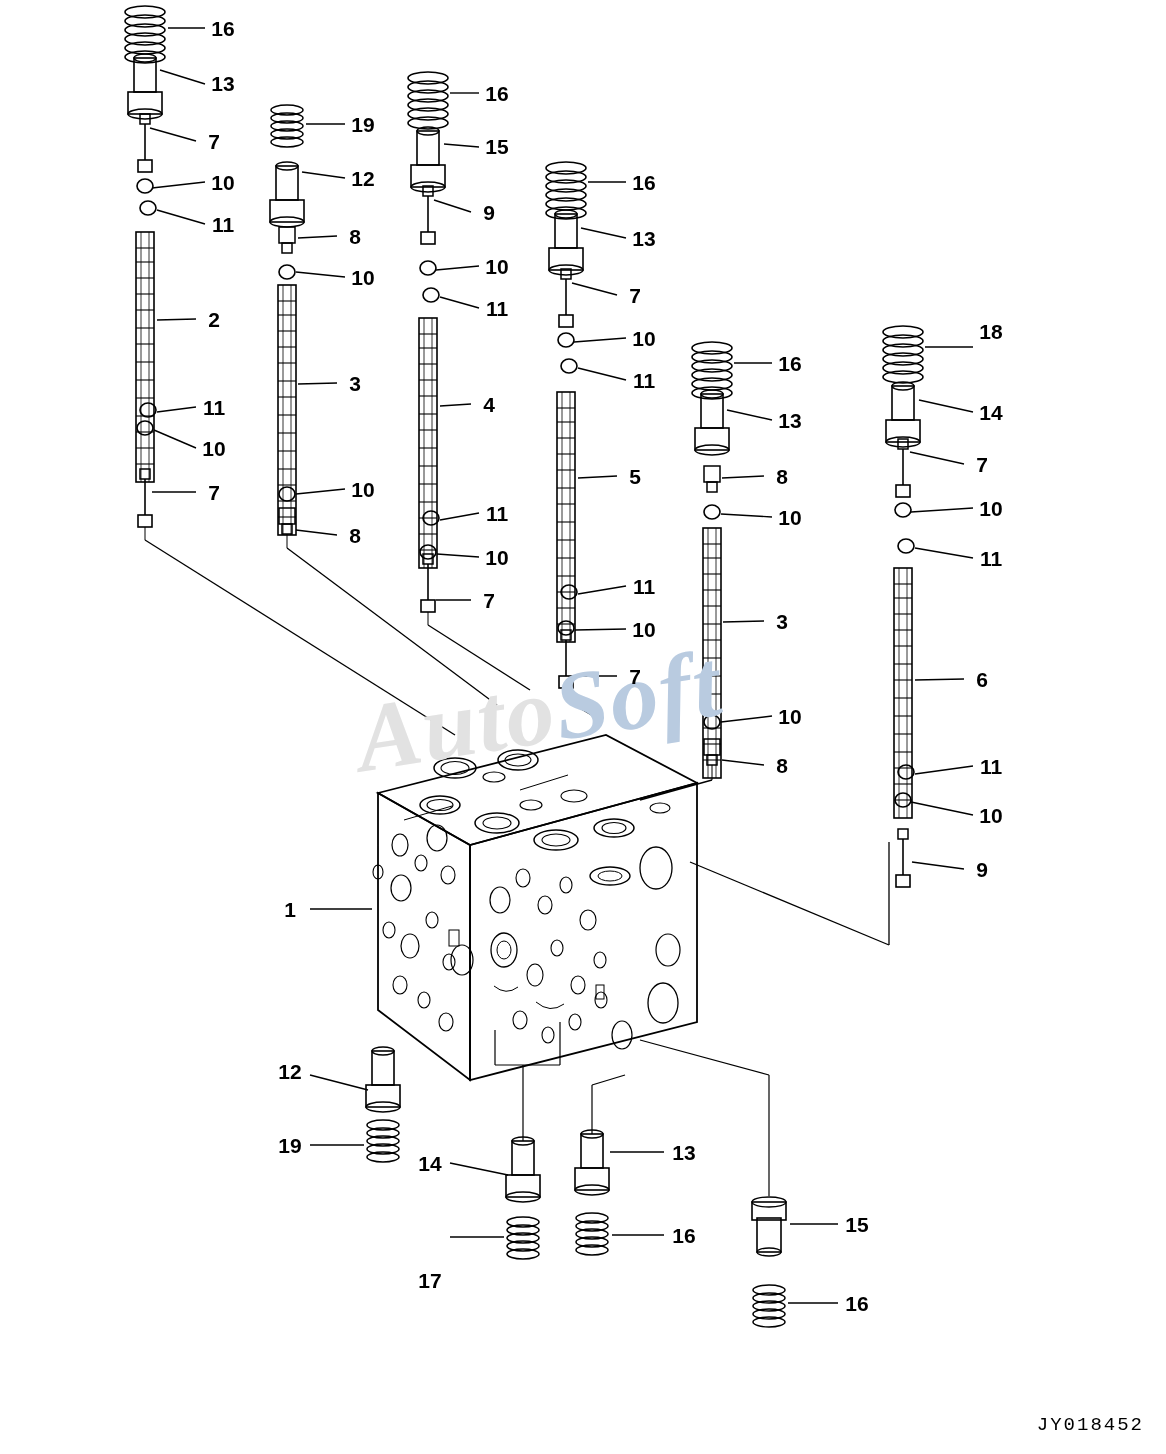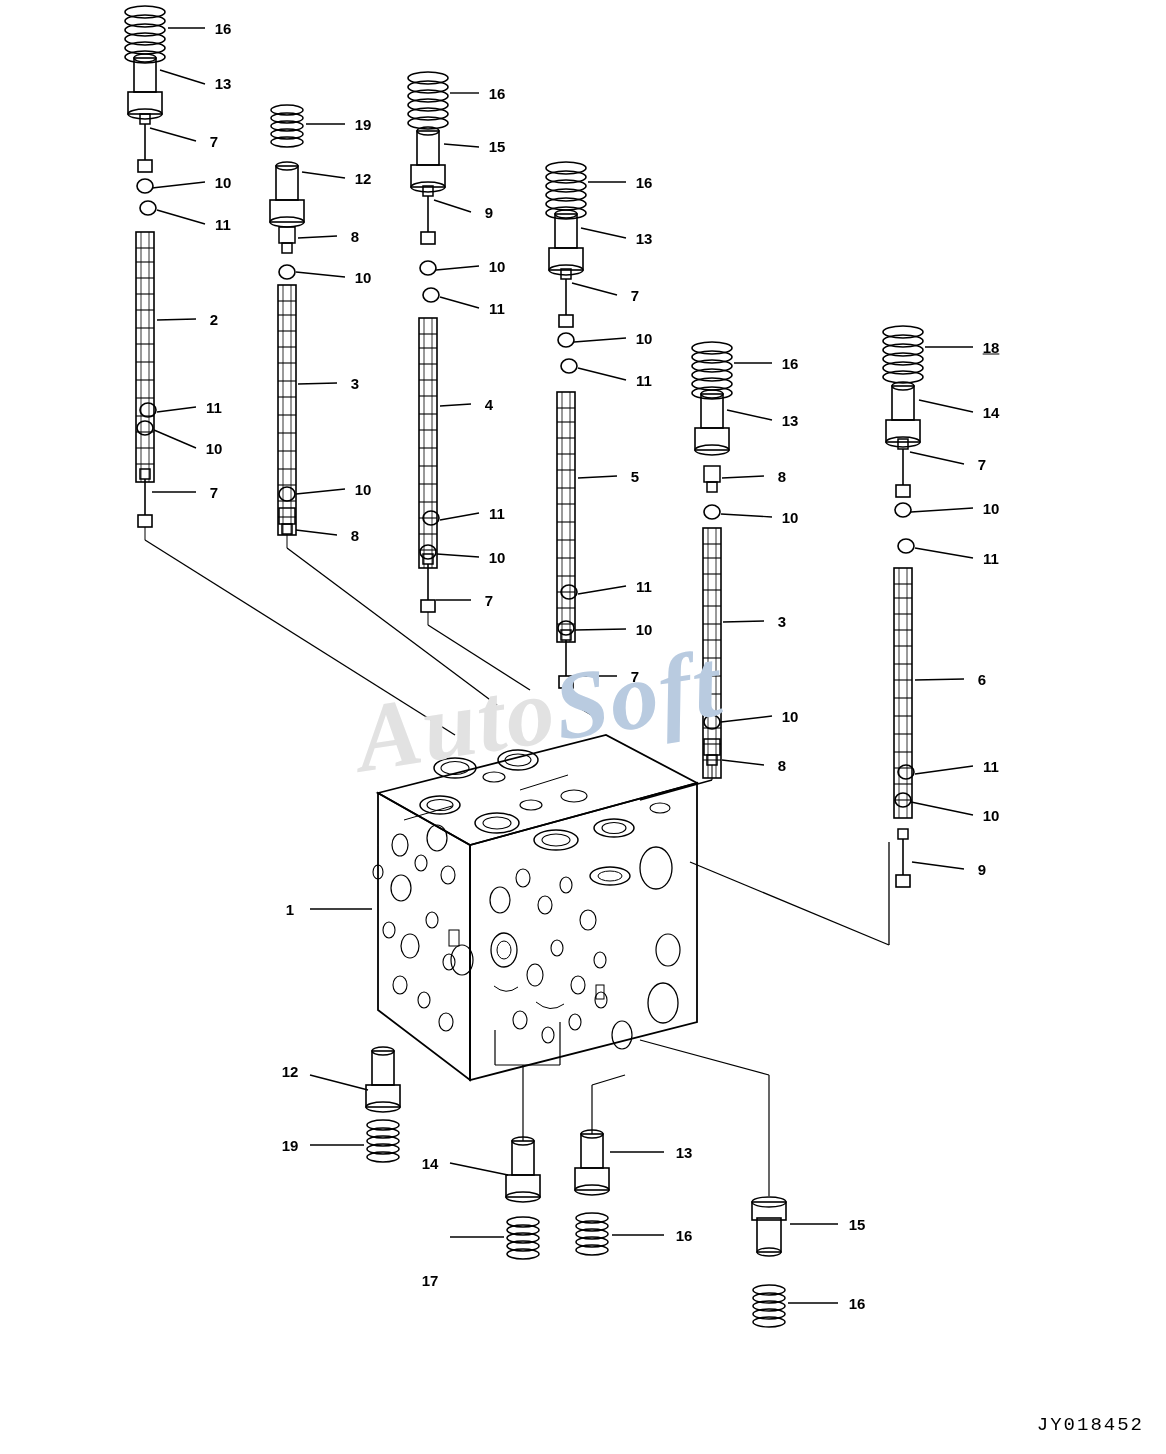--- a/index.html
+++ b/index.html
@@ -20,21 +20,21 @@
   #diagram-svg {
     position: absolute;
     left: 0;
     top: 0;
     width: 1166px;
     height: 1454px;
   }
   .callout {
     position: absolute;
     font-family: "Liberation Sans", sans-serif;
-    font-size: 15px;
+    font-size: 21px;
     font-weight: bold;
     color: #000000;
     line-height: 21px;
     white-space: nowrap;
     transform: translate(-50%, -50%);
   }
   .watermark {
     position: absolute;
     left: 355px;
     top: 655px;
@@ -406,21 +406,21 @@
       <div class="callout" style="left: 644px; top: 586px;">11</div>
       <div class="callout" style="left: 644px; top: 629px;">10</div>
       <div class="callout" style="left: 635px; top: 676px;">7</div>
       <div class="callout" style="left: 790px; top: 363px;">16</div>
       <div class="callout" style="left: 790px; top: 420px;">13</div>
       <div class="callout" style="left: 782px; top: 476px;">8</div>
       <div class="callout" style="left: 790px; top: 517px;">10</div>
       <div class="callout" style="left: 782px; top: 621px;">3</div>
       <div class="callout" style="left: 790px; top: 716px;">10</div>
       <div class="callout" style="left: 782px; top: 765px;">8</div>
-      <div class="callout" style="left: 991px; top: 347px; text-decoration: underline;">18</div>
+      <div class="callout" style="left: 991px; top: 331px;">18</div>
       <div class="callout" style="left: 991px; top: 412px;">14</div>
       <div class="callout" style="left: 982px; top: 464px;">7</div>
       <div class="callout" style="left: 991px; top: 508px;">10</div>
       <div class="callout" style="left: 991px; top: 558px;">11</div>
       <div class="callout" style="left: 982px; top: 679px;">6</div>
       <div class="callout" style="left: 991px; top: 766px;">11</div>
       <div class="callout" style="left: 991px; top: 815px;">10</div>
       <div class="callout" style="left: 982px; top: 869px;">9</div>
       <div class="callout" style="left: 290px; top: 909px;">1</div>
       <div class="callout" style="left: 290px; top: 1071px;">12</div>

